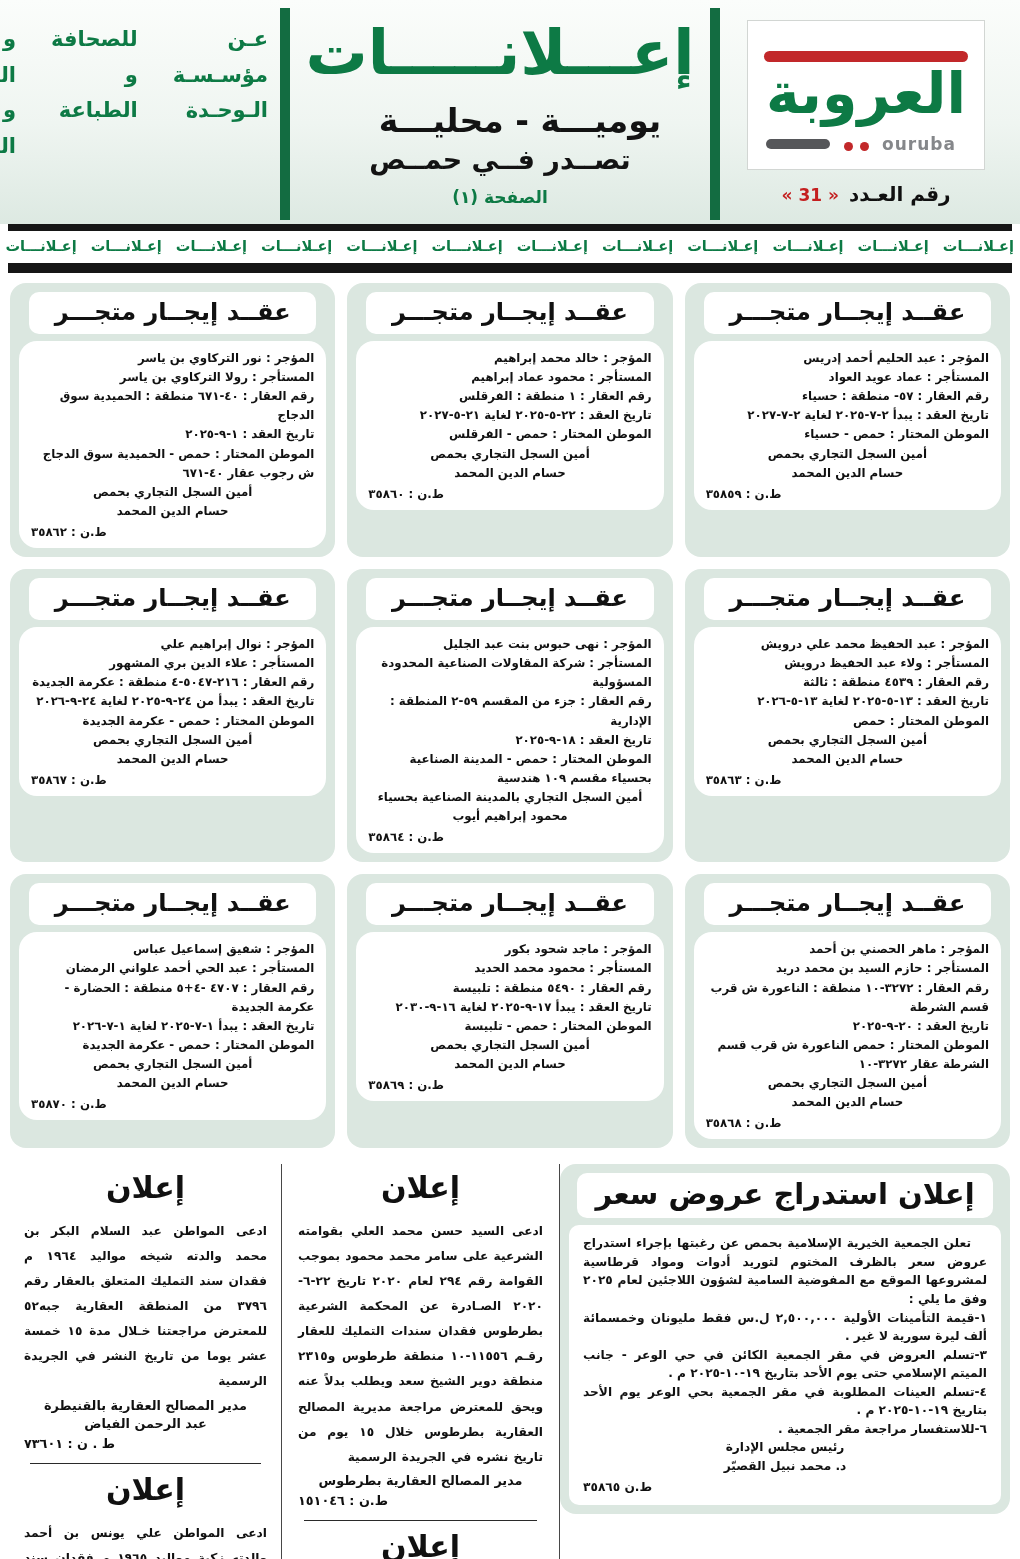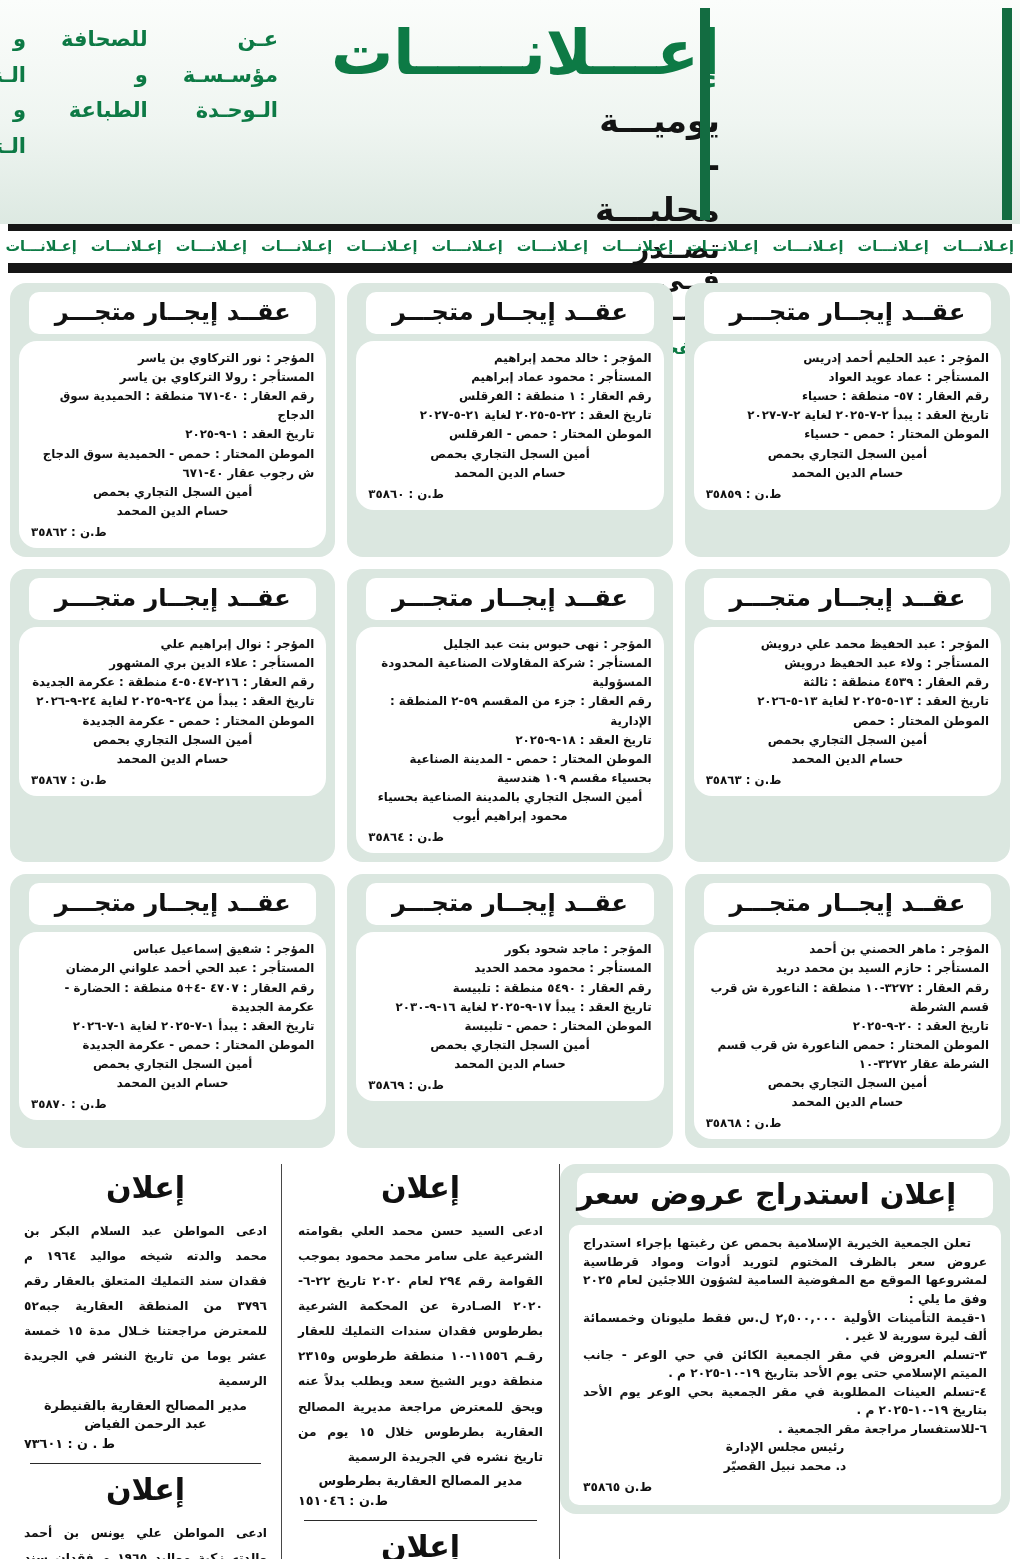--- a/index.html
+++ b/index.html
@@ -49,39 +49,53 @@
   .lb{background:#fff;border-radius:18px;padding:8px 12px 6px;font-size:11.8px;
       line-height:1.62;min-height:150px;}
   .ln{margin:0;}
   .sig{margin:0;text-align:center;}
   .phone{margin:2px 0 0;text-align:left;}
 
   
   .bottom{display:grid;grid-template-columns:450px 278px auto;padding:6px 10px 12px;box-sizing:border-box;}
   .col-right{display:flex;flex-direction:column;gap:12px;}
   .green-box{background:#dbe7e0;border-radius:16px;padding:7px 9px 9px;}
-  .gt{background:#fff;border-radius:10px;margin:2px 8px 7px;text-align:left;font-size:29px;
+  .gt{background:#fff;border-radius:10px;margin:2px 8px 7px;text-align:center;font-size:29px;
       padding:4px 0 7px;font-weight:700;}
   .gb{background:#fff;border-radius:10px;padding:9px 14px;font-size:12.2px;line-height:1.52;text-align:justify;}
   .intro{margin:0;text-indent:16px;}
   .item{margin:0;}
   .col-mid{padding:0 16px;border-inline-start:1.5px solid #474747;}
   .col-left{padding:0 14px;border-inline-start:1.5px solid #474747;}
   .plain-notice h3{font-size:30px;text-align:center;margin:6px 0 14px;font-weight:700;}
   .nb{font-size:12.2px;line-height:2.05;text-align:justify;margin:0;word-spacing:1px;}
   .nsig{text-align:center;font-size:12.8px;margin:3px 0 0;}
   .nphone{text-align:left;font-size:12.8px;margin:5px 0 0;}
   .hsep{border-top:1.5px solid #2a2a2a;margin:12px 6px 8px;}
 </style>
 </head>
 <body>
 
 <div class="page">
 
   <header class="masthead">
+    <div class="brand-col">
+      <div class="logo-box">
+        <div class="logo-redbar"></div>
+        <div class="logo-ar">العروبة</div>
+        <div class="logo-latin">ouruba</div>
+        <div class="logo-graybar"></div>
+        <span class="logo-dot d1"></span>
+        <span class="logo-dot d2"></span>
+      </div>
+      <div class="issue-line">
+        <span>رقم العـدد</span>
+        <span class="issue-num">« 31 »</span>
+      </div>
+    </div>
 
     <div class="vbar"></div>
 
     <div class="center-col">
       <h1 class="mast-title">إعـــلانـــــات</h1>
       <p class="mast-sub">يوميـــة - محليـــة</p>
       <p class="mast-sub2">تصــدر فــي حمــص</p>
       <p class="page-label">الصفحة (١)</p>
     </div>
 

